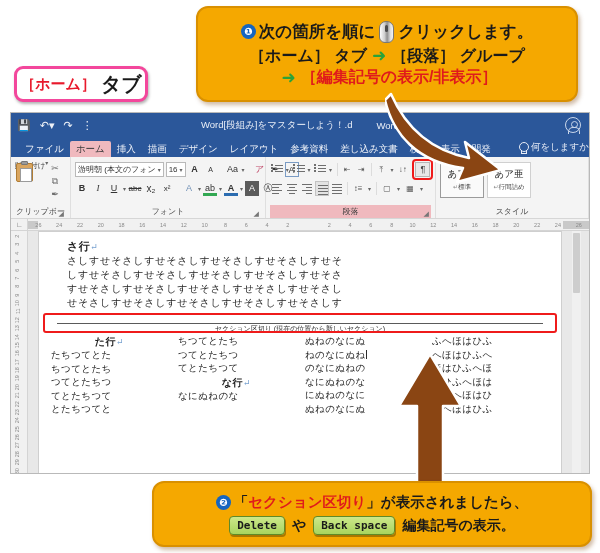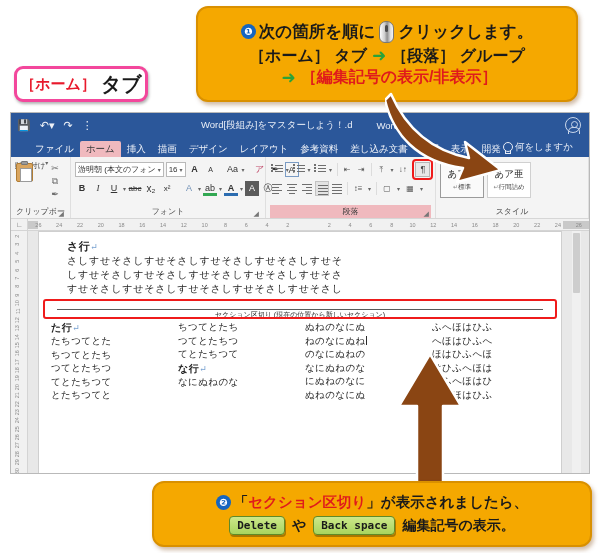--- a/index.html
+++ b/index.html
@@ -65,25 +65,25 @@
     color:#e9eef7; font-size:9.5px; gap:24px; }
   .acct { position:absolute; right:8px; top:4px; width:16px; height:16px;
     border-radius:50%; border:1.3px solid #c9d6ea; }
   .acct:before { content:''; position:absolute; left:4.5px; top:2.6px;
     width:5.5px; height:5.5px; border-radius:50%; border:1.2px solid #c9d6ea; }
   .acct:after { content:''; position:absolute; left:2px; top:9.4px;
     width:10px; height:6px; border-radius:5px 5px 0 0; border:1.2px solid #c9d6ea;
     border-bottom:none; }
 
   .tabbar { height:20px; background:#2b579a; position:relative;
-    display:flex; align-items:flex-end; padding-left:18px; }
+    display:flex; align-items:flex-end; padding-left:8px; }
   .tab { font-size:9.5px; color:#f0f3f9; padding:3px 6px 4px 6px; line-height:1;
     white-space:nowrap; }
   .tab.active { background:#f0b9be; color:#3a3a3a; border-radius:2px 2px 0 0; }
-  .tell-me { position:absolute; right:16px; bottom:3px; display:flex;
+  .tell-me { position:absolute; right:0; bottom:3px; display:flex;
     align-items:center; gap:4px; color:#e7ecf6; font-size:9.5px; }
   .bulb { width:8px; height:11px; position:relative; display:inline-block; }
   .bulb:before { content:''; position:absolute; left:0; top:0; width:8px; height:8px;
     border:1.2px solid #e7ecf6; border-radius:50%; }
   .bulb:after { content:''; position:absolute; left:2.3px; top:8px; width:3.4px;
     height:2.6px; border:1.2px solid #e7ecf6; border-top:none; }
 
   
   .ribbon { height:62px; background:#f4f4f4; border-bottom:1px solid #d6d6d6;
     display:flex; position:relative; }
@@ -203,21 +203,21 @@
     border:2.5px solid #ef1b1b; border-radius:3px; }
   .sec-line { position:absolute; left:6px; right:6px; top:8px; height:0;
     border-top:1px solid #5a5a5a; }
   .sec-lbl { position:absolute; left:0; right:0; top:2px; text-align:center;
     font-size:7px; color:#2a2a2a; background:#fff; padding:0 4px;
     display:inline-block; width:fit-content; margin:0 auto; }
 
   .cols { display:flex; gap:10px; margin-top:3px; }
   .col { flex:1; }
   .col .body-line { font-size:9.5px; line-height:13.5px; letter-spacing:.4px; }
-  .col .heading { font-size:10px; }
+  .col .heading { font-size:10px;text-align:center; }
   .caret { display:inline-block; width:1px; height:9px; background:#2b2b2b;
     vertical-align:-1px; }
 
   
   .callout-bot {
     position:absolute; left:152px; top:481px; width:440px; height:66px;
     background:#f5a800; border:2px solid #d99000; border-radius:12px;
     box-shadow:2px 3px 4px rgba(120,60,0,.35);
     display:flex; flex-direction:column; align-items:center; justify-content:center;
   }
@@ -587,20 +587,21 @@
         </div>
 
         <div class="page">
           <div class="doc-top">
             <div class="jp heading">
               <span>さ行</span><span class="pilcrow">↵</span>
             </div>
             <div class="jp body-line">さしすせそさしすせそさしすせそさしすせそさしすせそ</div>
             <div class="jp body-line">しすせそさしすせそさしすせそさしすせそさしすせそさ</div>
             <div class="jp body-line">すせそさしすせそさしすせそさしすせそさしすせそさし</div>
+            <div class="jp body-line">せそさしすせそさしすせそさしすせそさしすせそさしす</div>
           </div>
 
           <div class="sec-break-wrap">
             <div class="sec-line"></div>
             <div style="position:absolute;left:0;right:0;top:2px;text-align:center;">
               <span class="sec-lbl" style="position:static;display:inline;">セクション区切り (現在の位置から新しいセクション)</span>
             </div>
             <div class="sec-box"></div>
           </div>
 

